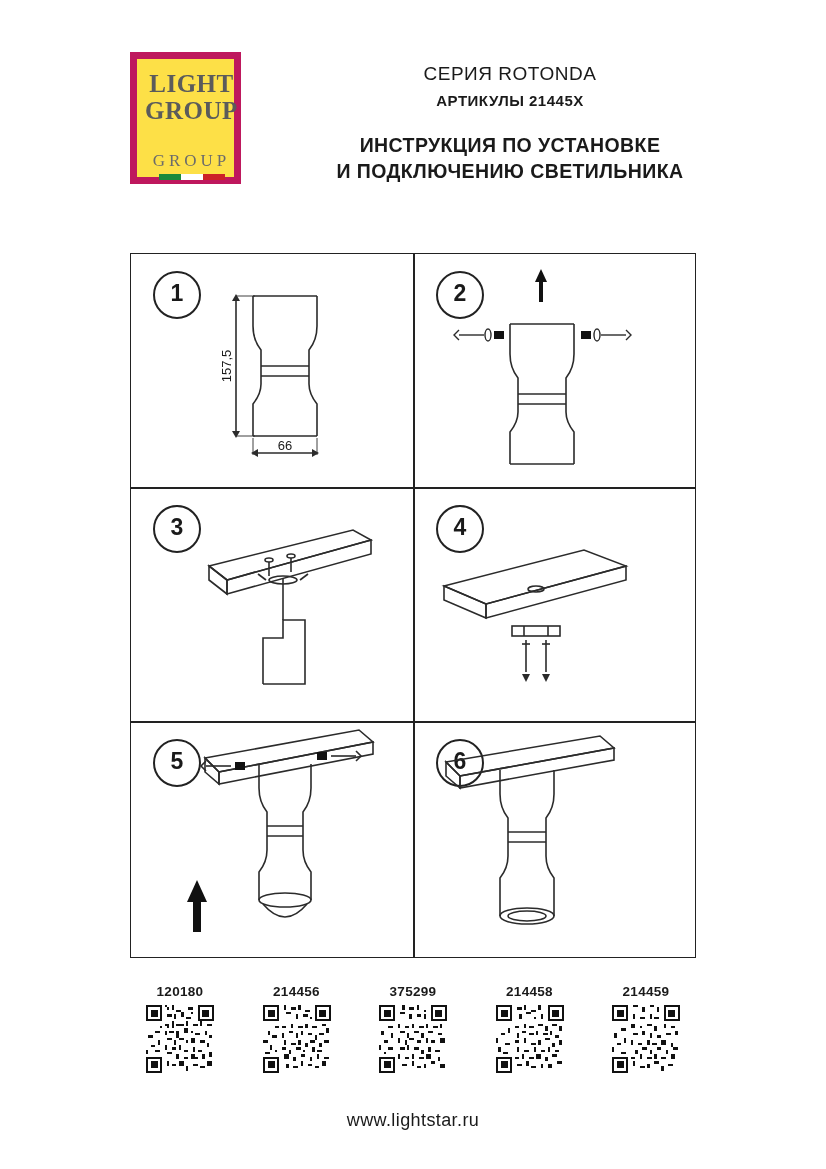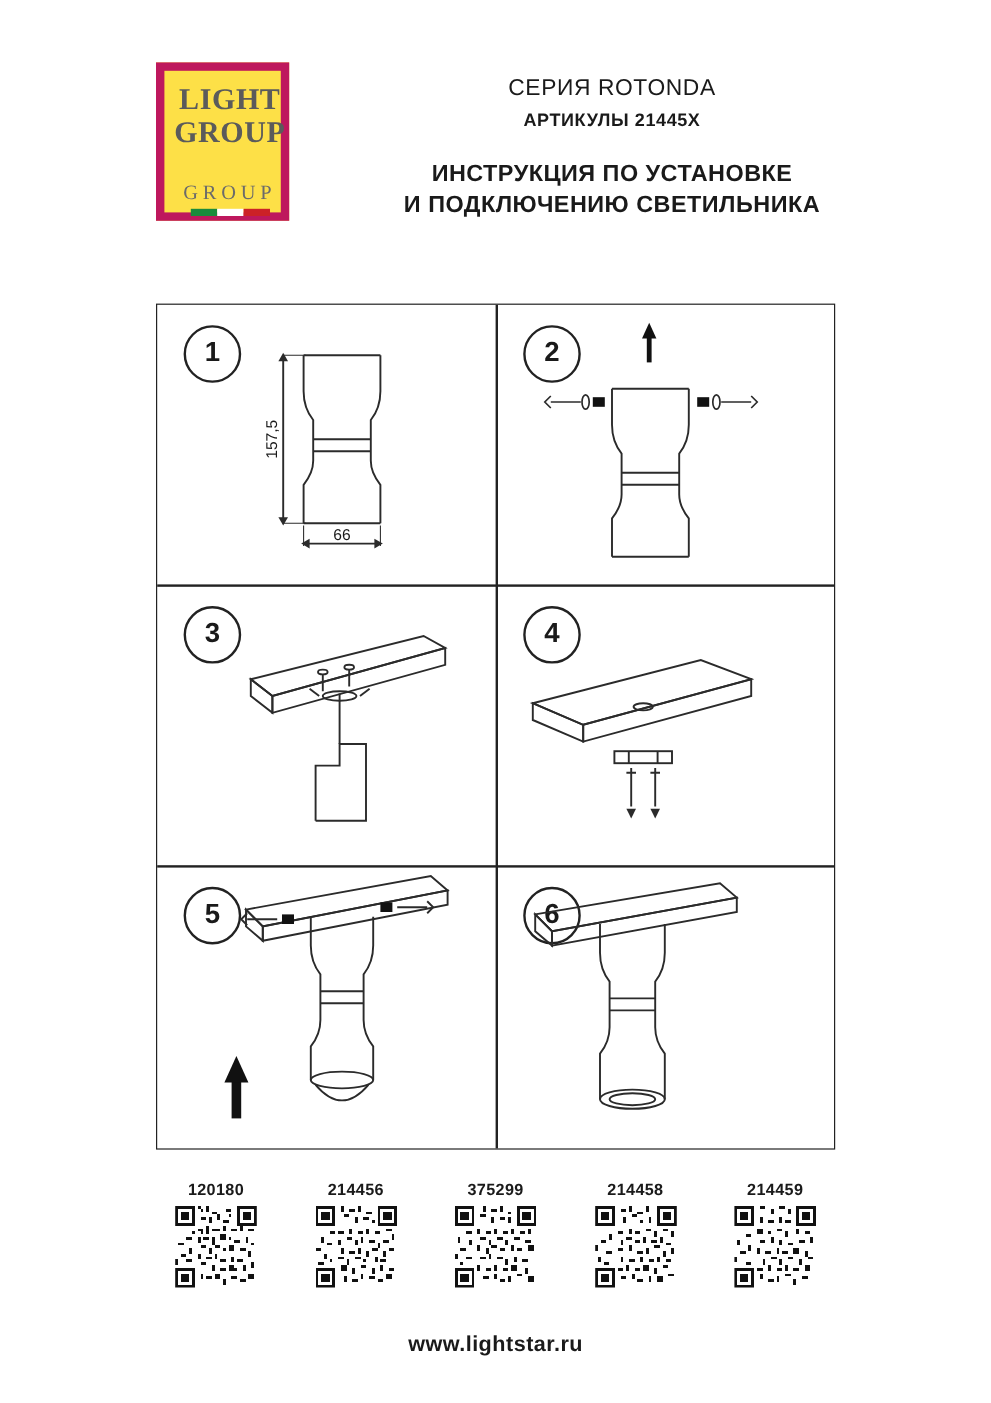--- a/index.html
+++ b/index.html
@@ -174,21 +174,21 @@
     display: block;
   }
 
   .footer {
     position: absolute;
     left: 0;
     top: 1110px;
     width: 826px;
     text-align: center;
     font-size: 18px;
-    font-weight: bold;
+    font-weight: normal;
     letter-spacing: 0.4px;
   }
 
   svg { display: block; }
 </style>
 </head>
 <body>
 
 <div class="page">
 

